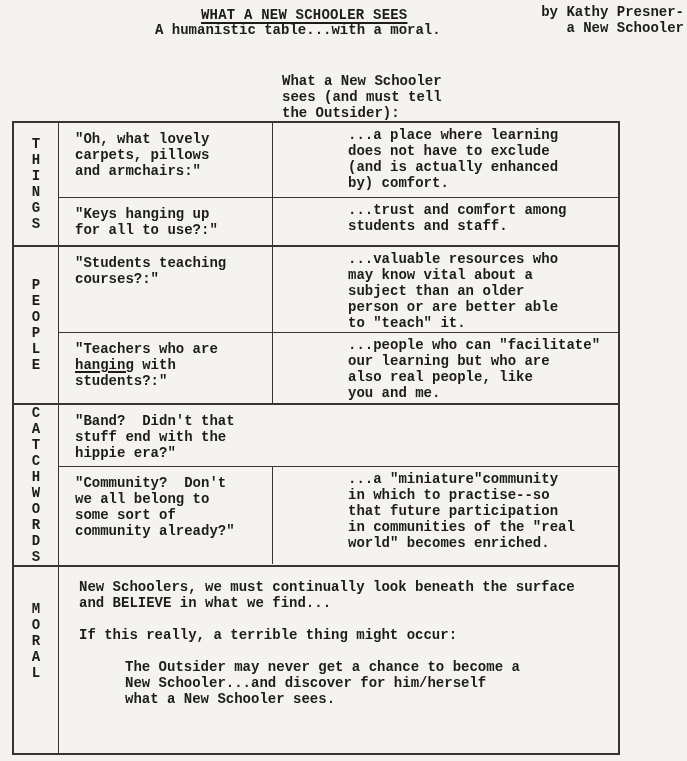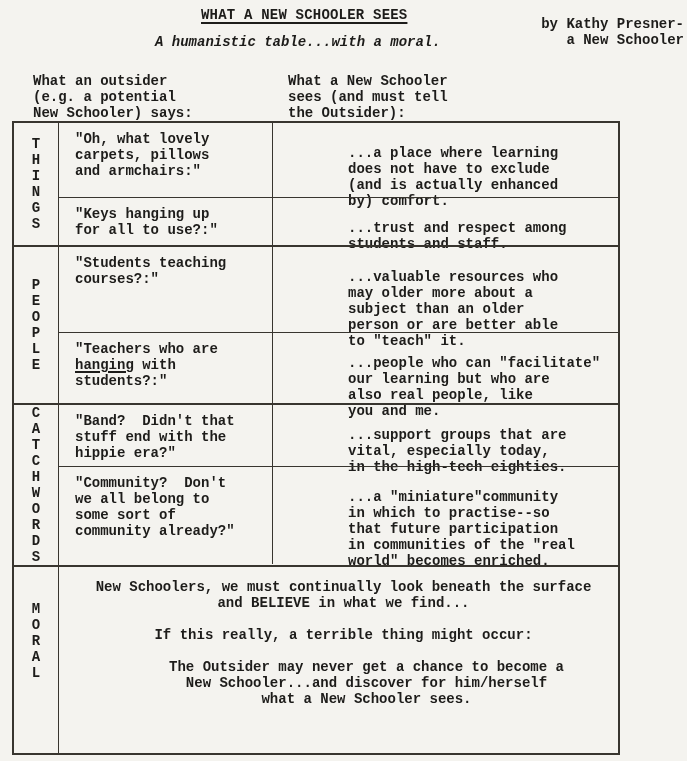--- a/index.html
+++ b/index.html
@@ -29,37 +29,36 @@
     left: 201px;
     top: 7px;
     text-decoration: underline;
     text-underline-offset: 3px;
     text-decoration-thickness: 1.5px;
     letter-spacing: 0.2px;
   }
   .byline {
     position: absolute;
     right: 3px;
-    top: 16px;
+    top: 4px;
     text-align: right;
   }
   .subtitle {
     position: absolute;
     left: 155px;
-    top: 34px;
-    font-style: italic;
+    top: 22px;
   }
   .col-header-left {
     position: absolute;
     left: 33px;
     top: 73px;
   }
   .col-header-right {
     position: absolute;
-    left: 288px;
+    left: 282px;
     top: 73px;
   }
 
   
   .ttable {
     position: absolute;
     left: 12px;
     top: 121px;
     width: 608px;
     height: 634px;
@@ -101,21 +100,21 @@
   .quote-cell {
     width: 213px;
     box-sizing: border-box;
     padding: 8px 6px 0 16px;
     flex-shrink: 0;
   }
   .sees-cell {
     flex: 1;
     box-sizing: border-box;
     border-left: 1.5px solid #38352f;
-    padding: 22px 4px 0 75px;
+    padding: 4px 4px 0 75px;
     min-width: 0;
   }
   .underlined {
     text-decoration: underline;
     text-underline-offset: 2px;
     text-decoration-thickness: 1.5px;
   }
 
   
   .r-things-1 { height: 74px; }
@@ -129,37 +128,33 @@
   
   .moral-cell {
     flex: 1;
     box-sizing: border-box;
     padding: 12px 10px 0 20px;
     min-width: 0;
   }
   .moral-cell p {
     margin: 0 0 16px 0;
     white-space: pre-wrap;
-    text-align: center;
   }
   .moral-cell p.indented { margin-left: 46px; }
 </style>
 </head>
 <body>
 
 <div class="page">
 
   <div class="doc-title pre">WHAT A NEW SCHOOLER SEES</div>
   <div class="byline pre">by Kathy Presner-
 a New Schooler</div>
   <div class="subtitle pre">A humanistic table...with a moral.</div>
 
-  <div class="col-header-left pre">What an outsider
-(e.g. a potential
-New Schooler) says:</div>
   <div class="col-header-right pre">What a New Schooler
 sees (and must tell
 the Outsider):</div>
 
   <div class="ttable">
 
     <div class="section">
       <div class="cat-cell pre">T
 H
 I
@@ -172,39 +167,39 @@
 carpets, pillows
 and armchairs:"</div>
           <div class="sees-cell pre">...a place where learning
 does not have to exclude
 (and is actually enhanced
 by) comfort.</div>
         </div>
         <div class="trow r-things-2">
           <div class="quote-cell pre">"Keys hanging up
 for all to use?:"</div>
-          <div class="sees-cell pre">...trust and respect among
+          <div class="sees-cell pre">...trust and comfort among
 students and staff.</div>
         </div>
       </div>
     </div>
 
     <div class="section">
       <div class="cat-cell pre">P
 E
 O
 P
 L
 E</div>
       <div class="rows-wrap">
         <div class="trow r-people-1">
           <div class="quote-cell pre">"Students teaching
 courses?:"</div>
           <div class="sees-cell pre">...valuable resources who
-may older more about a
+may know vital about a
 subject than an older
 person or are better able
 to "teach" it.</div>
         </div>
         <div class="trow r-people-2">
           <div class="quote-cell pre"><span>"Teachers who are
 </span><span class="underlined">hanging</span><span> with
 students?:"</span></div>
           <div class="sees-cell pre">...people who can "facilitate"
 our learning but who are
@@ -223,23 +218,20 @@
 W
 O
 R
 D
 S</div>
       <div class="rows-wrap">
         <div class="trow r-catch-1">
           <div class="quote-cell pre">"Band?  Didn't that
 stuff end with the
 hippie era?"</div>
-          <div class="sees-cell pre">...support groups that are
-vital, especially today,
-in the high-tech eighties.</div>
         </div>
         <div class="trow r-catch-2">
           <div class="quote-cell pre">"Community?  Don't
 we all belong to
 some sort of
 community already?"</div>
           <div class="sees-cell pre">...a "miniature"community
 in which to practise--so
 that future participation
 in communities of the "real

